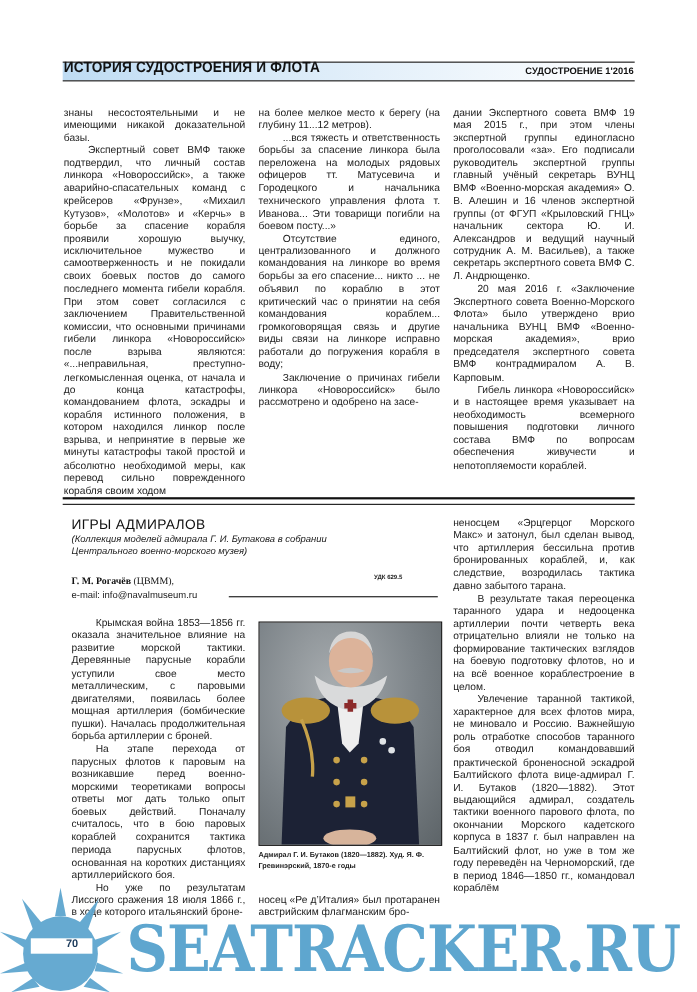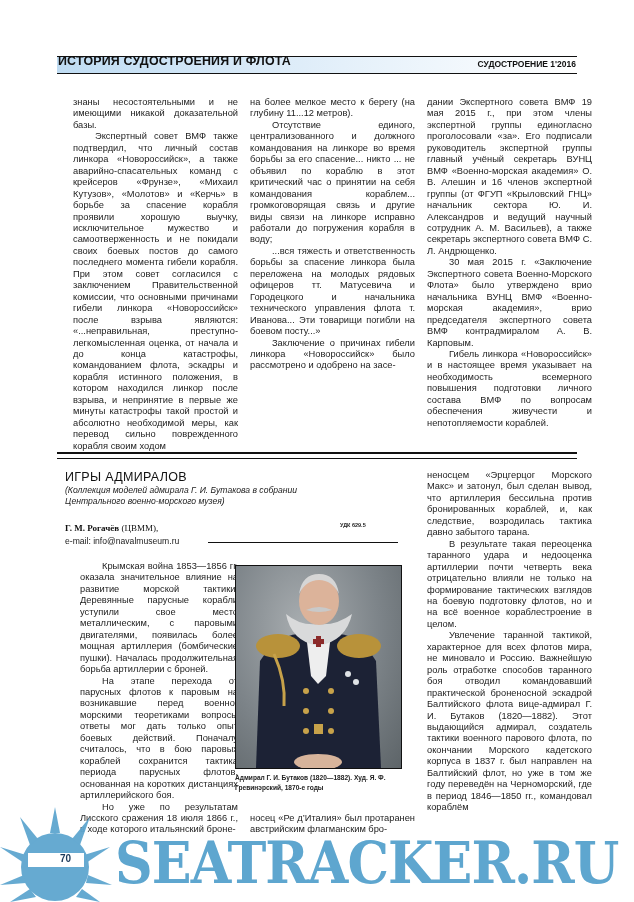--- a/index.html
+++ b/index.html
@@ -1,20 +1,20 @@
 <!DOCTYPE html>
 <html><head>
 <meta charset="utf-8">
 <style>
   html, body { margin:0; padding:0; background:#ffffff; }
   body { width:634px; height:902px; position:relative; overflow:hidden; font-family:"DejaVu Sans", sans-serif; color:#1a1a1a; }
   .header-bar { position:absolute; left:57px; top:56px; width:520px; height:16px; border-top:1.5px solid #111; border-bottom:1.5px solid #111; background:linear-gradient(to right,#bfdcf3 0%,#e4f0fa 55%,#ffffff 100%); }
   .header-title { position:absolute; left:58px; top:53px; font-family:"Liberation Sans", sans-serif; font-weight:bold; font-size:13.5px; letter-spacing:0.2px; color:#111; background:transparent; transform:scaleX(0.92); transform-origin:left; }
   .header-issue { position:absolute; right:58px; top:59px; font-family:"Liberation Sans", sans-serif; font-weight:bold; font-size:8.5px; color:#111; }
-  .col { position:absolute; font-family:"Liberation Sans", sans-serif; font-size:9.3px; line-height:11.45px; text-align:justify; color:#1c1c1c;margin-left:15px; }
+  .col { position:absolute; font-family:"Liberation Sans", sans-serif; font-size:9.3px; line-height:11.45px; text-align:justify; color:#1c1c1c; }
   .col p { margin:0; }
   .col p.ind { text-indent:22px; }
   .c1 { left:58px; top:97px; width:165px; }
   .c2 { left:235px; top:97px; width:165px; }
   .c3 { left:412px; top:97px; width:165px; }
   .divider-double { position:absolute; left:57px; top:452px; width:520px; height:4px; border-top:2px solid #111; border-bottom:1px solid #111; }
   .art-title { position:absolute; left:65px; top:470px; font-family:"Liberation Sans", sans-serif; font-size:12.5px; letter-spacing:0.3px; color:#111;text-align:center; }
   .art-subtitle { position:absolute; left:65px; top:485px; width:290px; font-family:"Liberation Sans", sans-serif; font-style:italic; font-size:8.6px; line-height:11px; color:#222; }
   .art-author { position:absolute; left:65px; top:523px; font-family:Liberation Serif, serif; font-size:9px; color:#111; }
   .art-author b { font-weight:bold; }
@@ -36,27 +36,27 @@
 <div class="header-bar"></div>
 <div class="header-title">ИСТОРИЯ СУДОСТРОЕНИЯ И ФЛОТА</div>
 <div class="header-issue">СУДОСТРОЕНИЕ 1'2016</div>
 
 <div class="col c1">
   <p>знаны несостоятельными и не имеющими никакой доказательной базы.</p>
   <p class="ind">Экспертный совет ВМФ также подтвердил, что личный состав линкора «Новороссийск», а также аварийно-спасательных команд с крейсеров «Фрунзе», «Михаил Кутузов», «Молотов» и «Керчь» в борьбе за спасение корабля проявили хорошую выучку, исключительное мужество и самоотверженность и не покидали своих боевых постов до самого последнего момента гибели корабля. При этом совет согласился с заключением Правительственной комиссии, что основными причинами гибели линкора «Новороссийск» после взрыва являются: «...неправильная, преступно-легкомысленная оценка, от начала и до конца катастрофы, командованием флота, эскадры и корабля истинного положения, в котором находился линкор после взрыва, и непринятие в первые же минуты катастрофы такой простой и абсолютно необходимой меры, как перевод сильно поврежденного корабля своим ходом</p>
 </div>
 <div class="col c2">
   <p>на более мелкое место к берегу (на глубину 11...12 метров).</p>
+  <p class="ind">...вся тяжесть и ответственность борьбы за спасение линкора была переложена на молодых рядовых офицеров тт. Матусевича и Городецкого и начальника технического управления флота т. Иванова... Эти товарищи погибли на боевом посту...»</p>
   <p class="ind">Отсутствие единого, централизованного и должного командования на линкоре во время борьбы за его спасение... никто ... не объявил по кораблю в этот критический час о принятии на себя командования кораблем... громкоговорящая связь и другие виды связи на линкоре исправно работали до погружения корабля в воду;</p>
-  <p class="ind">...вся тяжесть и ответственность борьбы за спасение линкора была переложена на молодых рядовых офицеров тт. Матусевича и Городецкого и начальника технического управления флота т. Иванова... Эти товарищи погибли на боевом посту...»</p>
   <p class="ind">Заключение о причинах гибели линкора «Новороссийск» было рассмотрено и одобрено на засе-</p>
 </div>
 <div class="col c3">
   <p>дании Экспертного совета ВМФ 19 мая 2015 г., при этом члены экспертной группы единогласно проголосовали «за». Его подписали руководитель экспертной группы главный учёный секретарь ВУНЦ ВМФ «Военно-морская академия» О. В. Алешин и 16 членов экспертной группы (от ФГУП «Крыловский ГНЦ» начальник сектора Ю. И. Александров и ведущий научный сотрудник А. М. Васильев), а также секретарь экспертного совета ВМФ С. Л. Андрющенко.</p>
-  <p class="ind">30 мая 2015 г. «Заключение Экспертного совета Военно-Морского Флота» было утверждено врио начальника ВУНЦ ВМФ «Военно-морская академия», врио председателя экспертного совета ВМФ контрадмиралом А. В. Карповым.</p>
+  <p class="ind">20 мая 2016 г. «Заключение Экспертного совета Военно-Морского Флота» было утверждено врио начальника ВУНЦ ВМФ «Военно-морская академия», врио председателя экспертного совета ВМФ контрадмиралом А. В. Карповым.</p>
   <p class="ind">Гибель линкора «Новороссийск» и в настоящее время указывает на необходимость всемерного повышения подготовки личного состава ВМФ по вопросам обеспечения живучести и непотопляемости кораблей.</p>
 </div>
 
 <div class="divider-double"></div>
 
 <div class="art-title">ИГРЫ АДМИРАЛОВ</div>
 <div class="art-subtitle">(Коллекция моделей адмирала Г. И. Бутакова в собрании Центрального военно-морского музея)</div>
 <div class="art-author"><b>Г. М. Рогачёв</b><span> (ЦВММ),</span></div>
 <div class="art-email">e-mail: info@navalmuseum.ru</div>
 <div class="email-rule"></div>

